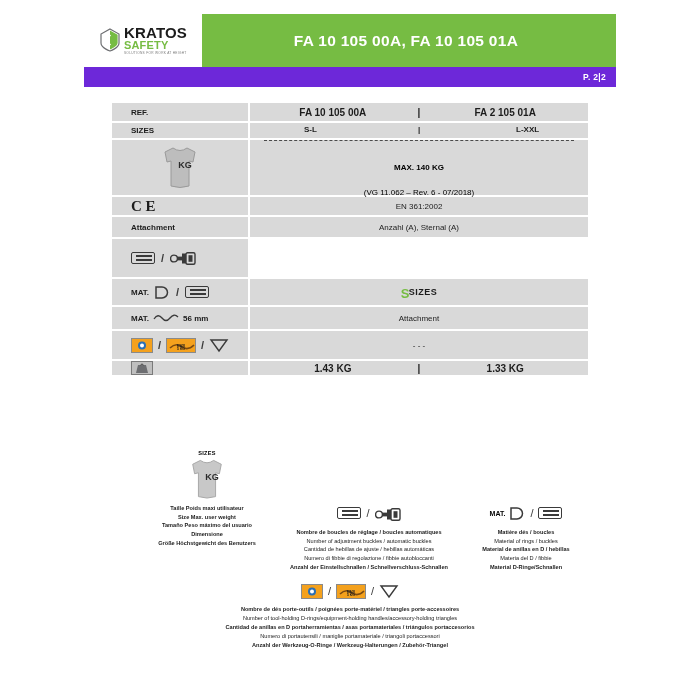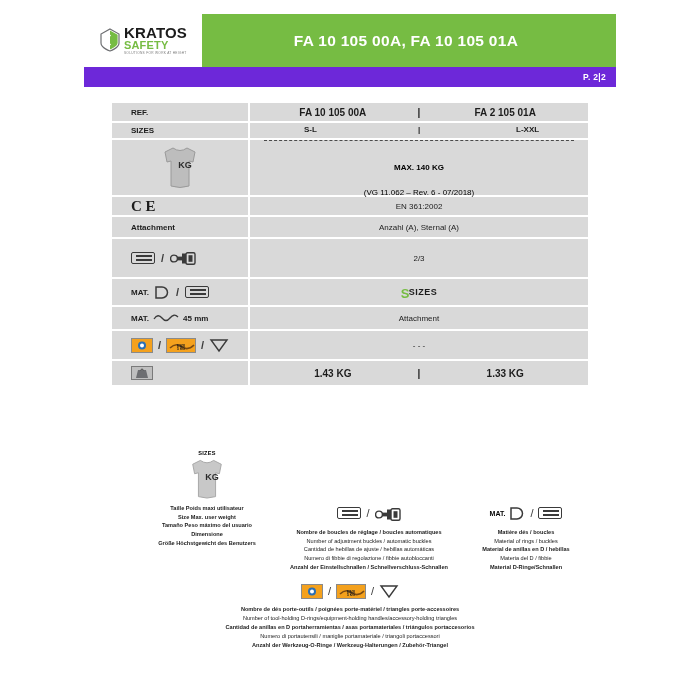--- a/index.html
+++ b/index.html
@@ -122,21 +122,21 @@
 
   .r-ref { height: 18px; }
   .r-sizes-label { height: 15px; }
   .r-kg { height: 55px; }
   .r-ce { height: 18px; }
   .r-att { height: 20px; }
   .r-buckles { height: 38px; }
   .r-mat1 { height: 26px; }
   .r-mat2 { height: 22px; }
   .r-dee { height: 28px; }
-  .r-weight { height: 24px; }
+  .r-weight { height: 14px; }
 
   .two-col {
     display: flex;
     width: 100%;
     align-items: center;
     justify-content: center;
     font-size: 10px;
     font-weight: bold;
   }
   .two-col .c { flex: 1; text-align: center; }
@@ -435,21 +435,20 @@
           <svg width="26" height="13" viewBox="0 0 26 13">
             <circle cx="4" cy="6.5" r="3.4" fill="none" stroke="#3a3a3a" stroke-width="1.4"></circle>
             <rect x="7" y="4.6" width="5" height="3.8" fill="#3a3a3a"></rect>
             <rect x="12" y="1.5" width="4" height="10" fill="#3a3a3a"></rect>
             <rect x="16" y="0.8" width="9" height="11.4" rx="1.5" fill="none" stroke="#3a3a3a" stroke-width="1.4"></rect>
             <rect x="18.5" y="3.2" width="4" height="6.6" fill="#3a3a3a"></rect>
           </svg>
         </span>
       </div>
       <div class="gap"></div>
-      <div class="cell-r">2/3</div>
     </div>
 
     <div class="row r-mat1">
       <div class="cell-l">
         <span class="mat-label">
           <span>MAT.</span>
           <span class="icon-d">
             <svg width="17" height="15" viewBox="0 0 17 15">
               <path d="M3 2 L3 13 L9 13 A5.5 5.5 0 0 0 9 2 Z" fill="none" stroke="#3a3a3a" stroke-width="1.5"></path>
             </svg>
@@ -469,21 +468,21 @@
 
     <div class="row r-mat2">
       <div class="cell-l">
         <span class="mat-label">
           <span>MAT.</span>
           <span class="icon-strap">
             <svg width="26" height="10" viewBox="0 0 26 10">
               <path d="M1 6 Q5 0 9 5 T17 5 T25 4" fill="none" stroke="#3a3a3a" stroke-width="1.3"></path>
             </svg>
           </span>
-          <span>45 mm</span>
+          <span>56 mm</span>
         </span>
       </div>
       <div class="gap"></div>
       <div class="cell-r">Attachment</div>
     </div>
 
     <div class="row r-dee">
       <div class="cell-l" style="gap:3px;">
         <span class="icon-tool">
           <svg width="14" height="11" viewBox="0 0 14 11">

